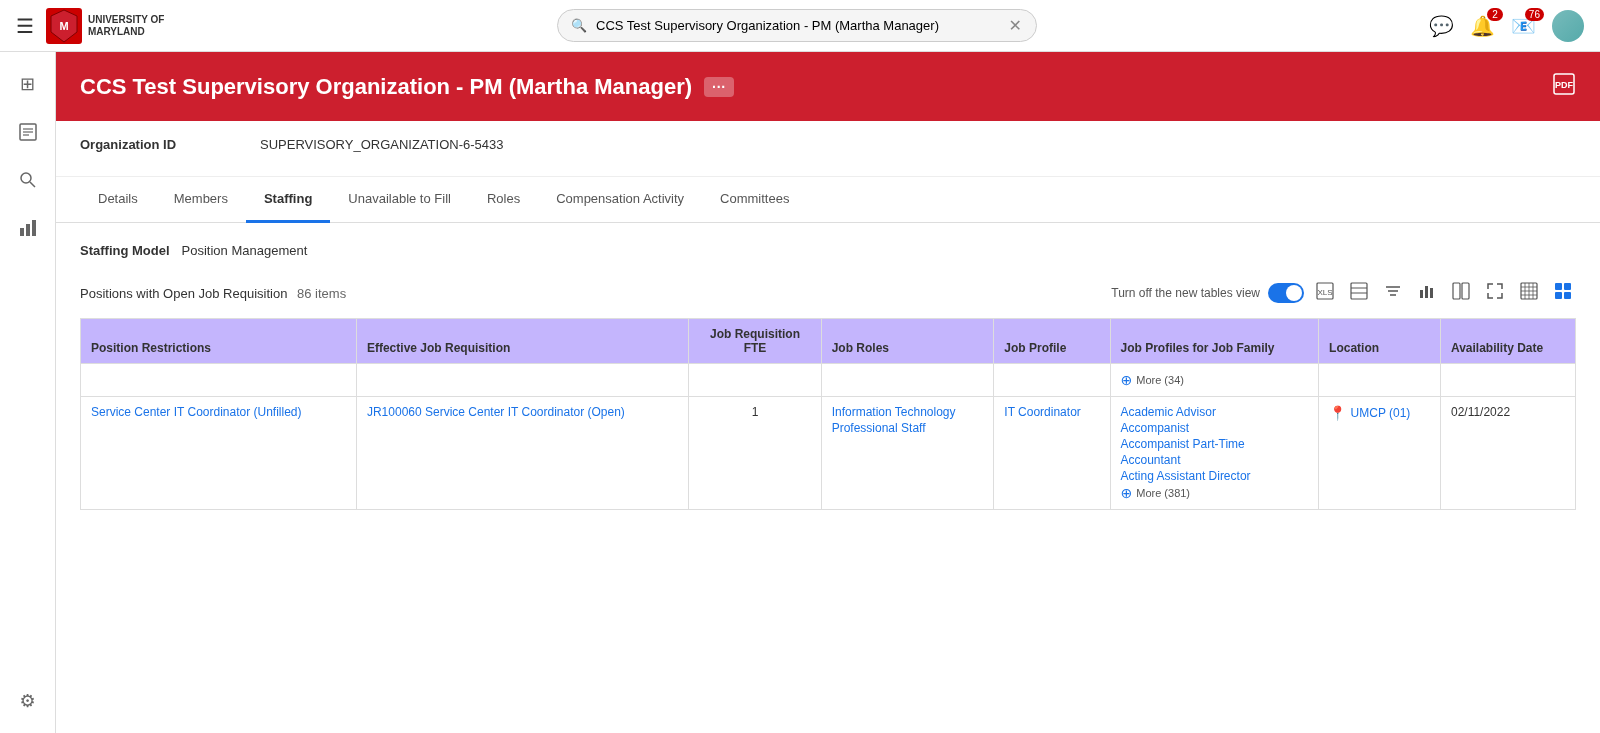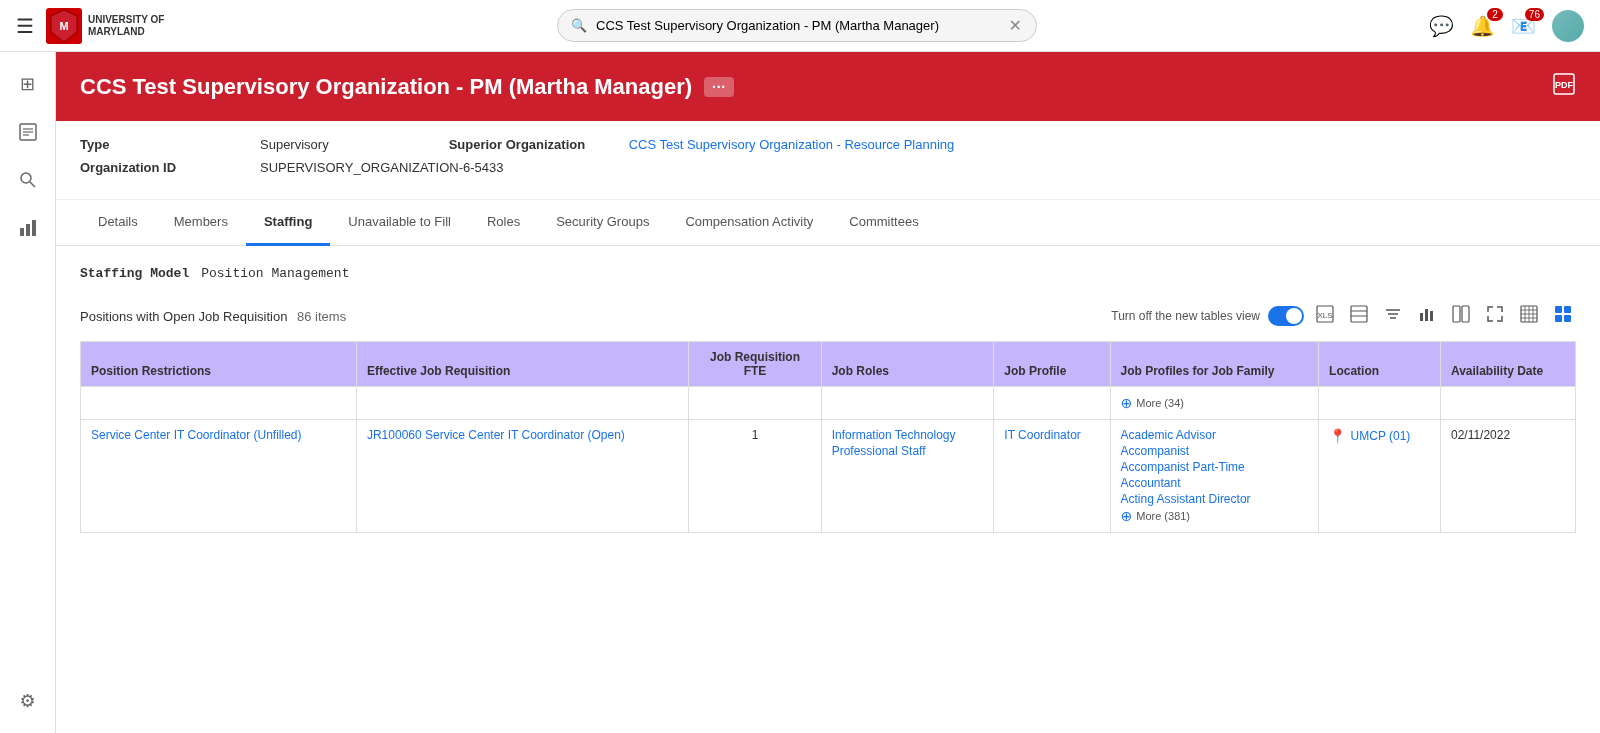--- a/index.html
+++ b/index.html
@@ -73,21 +73,21 @@
     
     .tabs { display: flex; border-bottom: 1px solid #ddd; padding: 0 24px; background: #fff; }
     .tab {
       padding: 14px 18px; cursor: pointer; font-size: 13px; color: #555;
       border-bottom: 3px solid transparent; margin-bottom: -1px; white-space: nowrap;
     }
     .tab.active { color: #333; font-weight: bold; border-bottom-color: #1a73e8; }
 
     
     .staffing-content { padding: 20px 24px; background: #fff; }
-    .staffing-model { display: flex; align-items: center; gap: 12px; margin-bottom: 20px; font-family: Liberation Mono, monospace; }
+    .staffing-model { display: flex; align-items: center; gap: 12px; margin-bottom: 20px; }
     .staffing-model-label { font-weight: bold; font-size: 13px; }
     .staffing-model-value { font-size: 13px; }
 
     
     .table-header-row {
       display: flex; justify-content: space-between; align-items: center; margin-bottom: 10px;
     }
     .table-title { font-size: 13px; }
     .table-title-count { color: #666; margin-left: 6px; }
     .table-controls { display: flex; align-items: center; gap: 8px; }
@@ -195,38 +195,31 @@
     <div class="pdf-icon">
       <svg width="24" height="24" viewBox="0 0 24 24" fill="none">
         <rect x="2" y="2" width="20" height="20" rx="2" stroke="#fff" stroke-width="1.5" fill="none"></rect>
         <text x="12" y="16" text-anchor="middle" font-size="9" fill="#fff" font-weight="bold">PDF</text>
       </svg>
     </div>
   </div>
 
   <div class="info-section">
     <div class="info-row">
-      <span class="info-label">Type</span>
-      <span class="info-value">Supervisory</span>
-      <span class="info-label" style="margin-left: 80px;">Superior Organization</span>
-      <a class="info-link">CCS Test Supervisory Organization - Resource Planning</a>
-    </div>
-    <div class="info-row">
       <span class="info-label">Organization ID</span>
       <span class="info-value">SUPERVISORY_ORGANIZATION-6-5433</span>
     </div>
   </div>
 
   <div class="tabs">
     <div class="tab">Details</div>
     <div class="tab">Members</div>
     <div class="tab active">Staffing</div>
     <div class="tab">Unavailable to Fill</div>
     <div class="tab">Roles</div>
-    <div class="tab">Security Groups</div>
     <div class="tab">Compensation Activity</div>
     <div class="tab">Committees</div>
   </div>
 
   <div class="staffing-content">
     <div class="staffing-model">
       <span class="staffing-model-label">Staffing Model</span>
       <span class="staffing-model-value">Position Management</span>
     </div>
 

